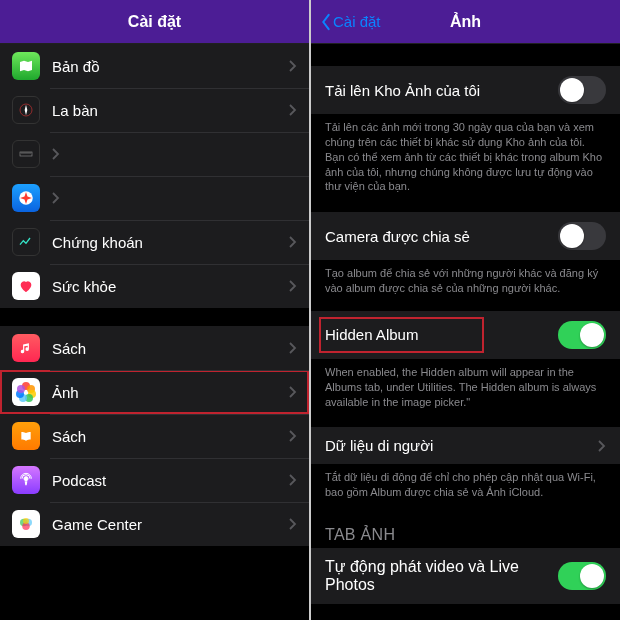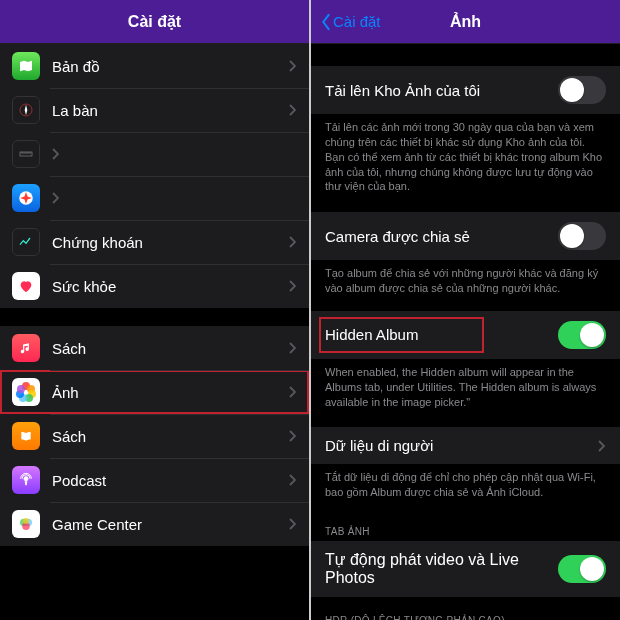--- a/index.html
+++ b/index.html
@@ -145,21 +145,21 @@
   .toggle.on .knob { left: 22px; }
   .footer {
     padding: 6px 14px 12px;
     color: #8a8a8e;
     font-size: 11px;
     line-height: 1.35;
   }
   .section-header {
     padding: 14px 14px 4px;
     color: #8a8a8e;
-    font-size: 10px;
+    font-size: 16px;
     letter-spacing: 0.3px;
   }
   
   .ic-map { background: linear-gradient(#6ee85b,#1fa82d); }
   .ic-compass { background: #1c1c1e; border:1px solid #333; }
   .ic-measure { background: #1c1c1e; border:1px solid #333; }
   .ic-safari { background: linear-gradient(180deg,#1ca0ff,#0a63e0); }
   .ic-stock { background: #1c1c1e; border:1px solid #333; }
   .ic-health { background: #fff; color:#ff2d55; }
   .ic-home { background: #fff; color:#ff9500; }

